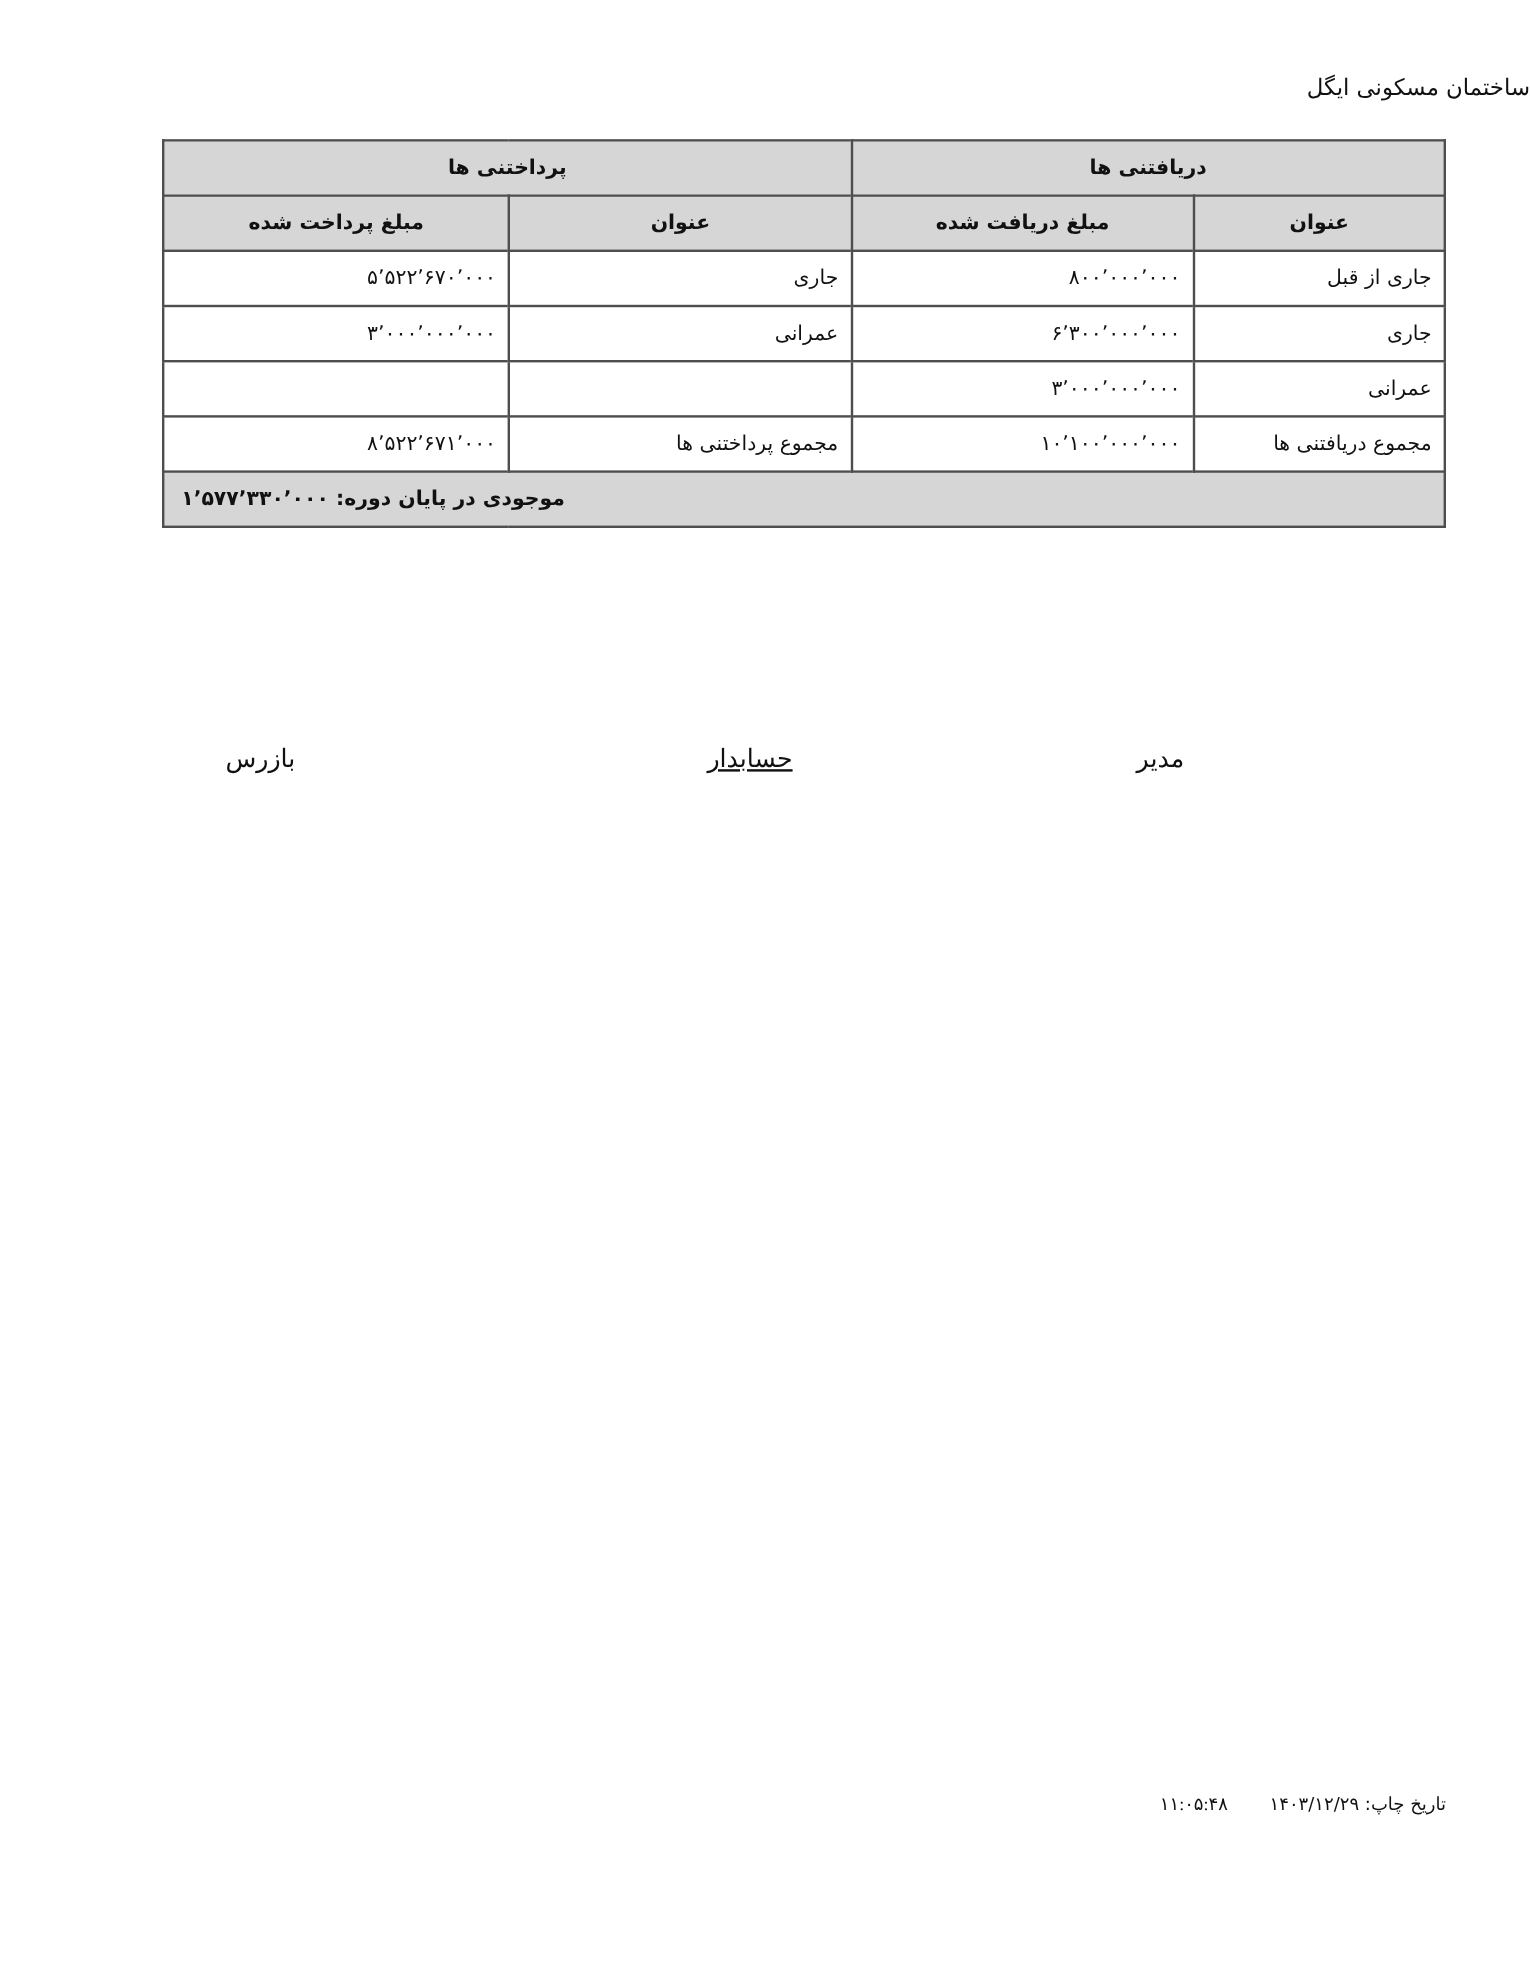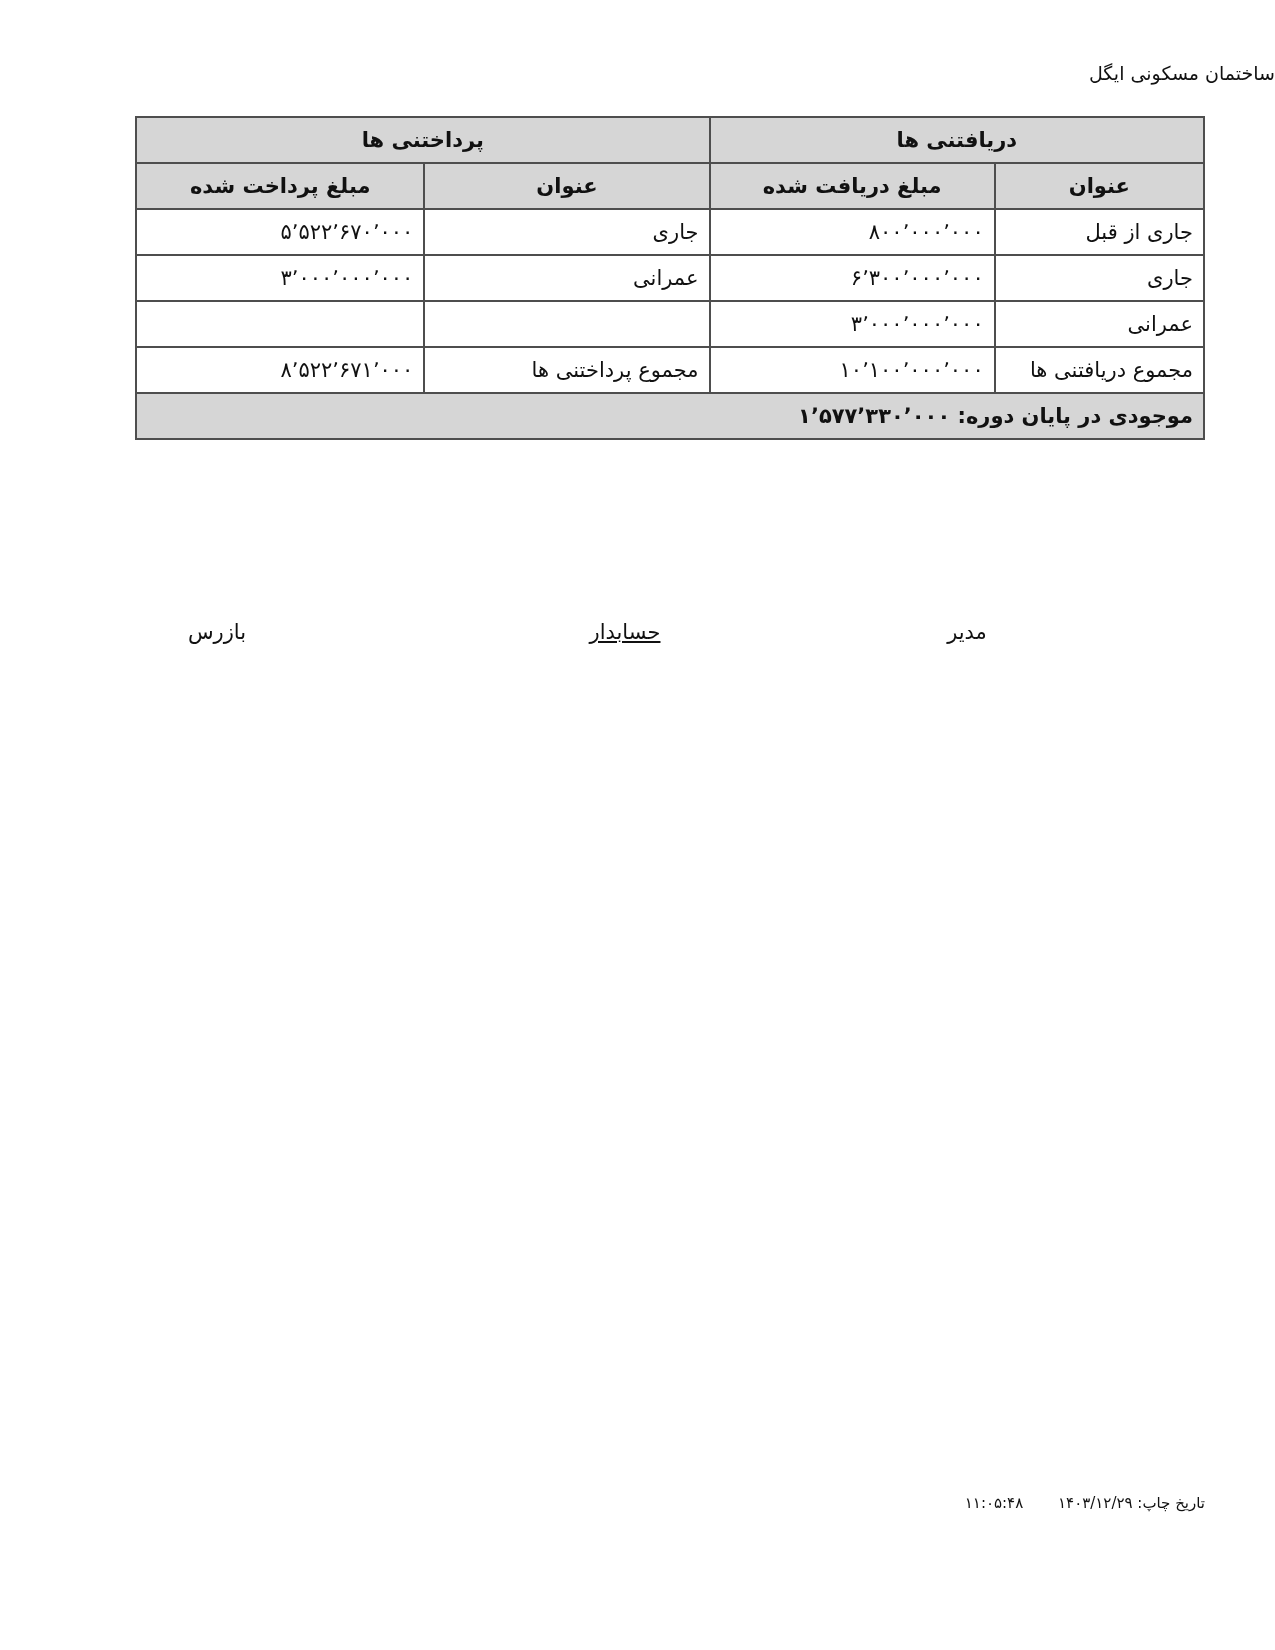--- a/index.html
+++ b/index.html
@@ -39,40 +39,40 @@
     border-collapse: collapse;
     table-layout: fixed;
     width: 1070px;
     margin: 27px 70px 0 135px;
   }
   table.balance-table th,
   table.balance-table td {
     border: 2px solid #4e4e4e;
     height: 42px;
     padding: 1px 10px;
-    font-size: 21px;
+    font-size: 17px;
     text-align: center;
     vertical-align: middle;
     overflow: hidden;
     white-space: nowrap;
   }
   table.balance-table th {
     background: #d6d6d6;
     font-weight: bold;
   }
   table.balance-table td {
     background: #ffffff;
     font-weight: normal;
     text-align: right;
   }
   table.balance-table td.balance-cell {
     background: #d6d6d6;
     font-weight: bold;
-    text-align: right;
-    padding-left: 30px;
+    text-align: left;
+    padding-left: 14px;
   }
   .signatures {
     position: absolute;
     top: 620px;
     left: 0;
     width: 1275px;
     height: 32px;
   }
   .signature {
     position: absolute;
@@ -85,20 +85,21 @@
   .signature.manager    { left: 967px; }
   .print-footer {
     position: absolute;
     top: 1494px;
     right: 70px;
     font-size: 15px;
     white-space: nowrap;
   }
   .print-footer .print-time {
     margin-right: 30px;
+    font-family: Liberation Serif, serif;
   }
 </style>
 </head>
 <body>
 
 <div class="page-header">
   <div class="building-name">ساختمان مسکونی ایگل</div>
 </div>
 
 <table class="balance-table">

